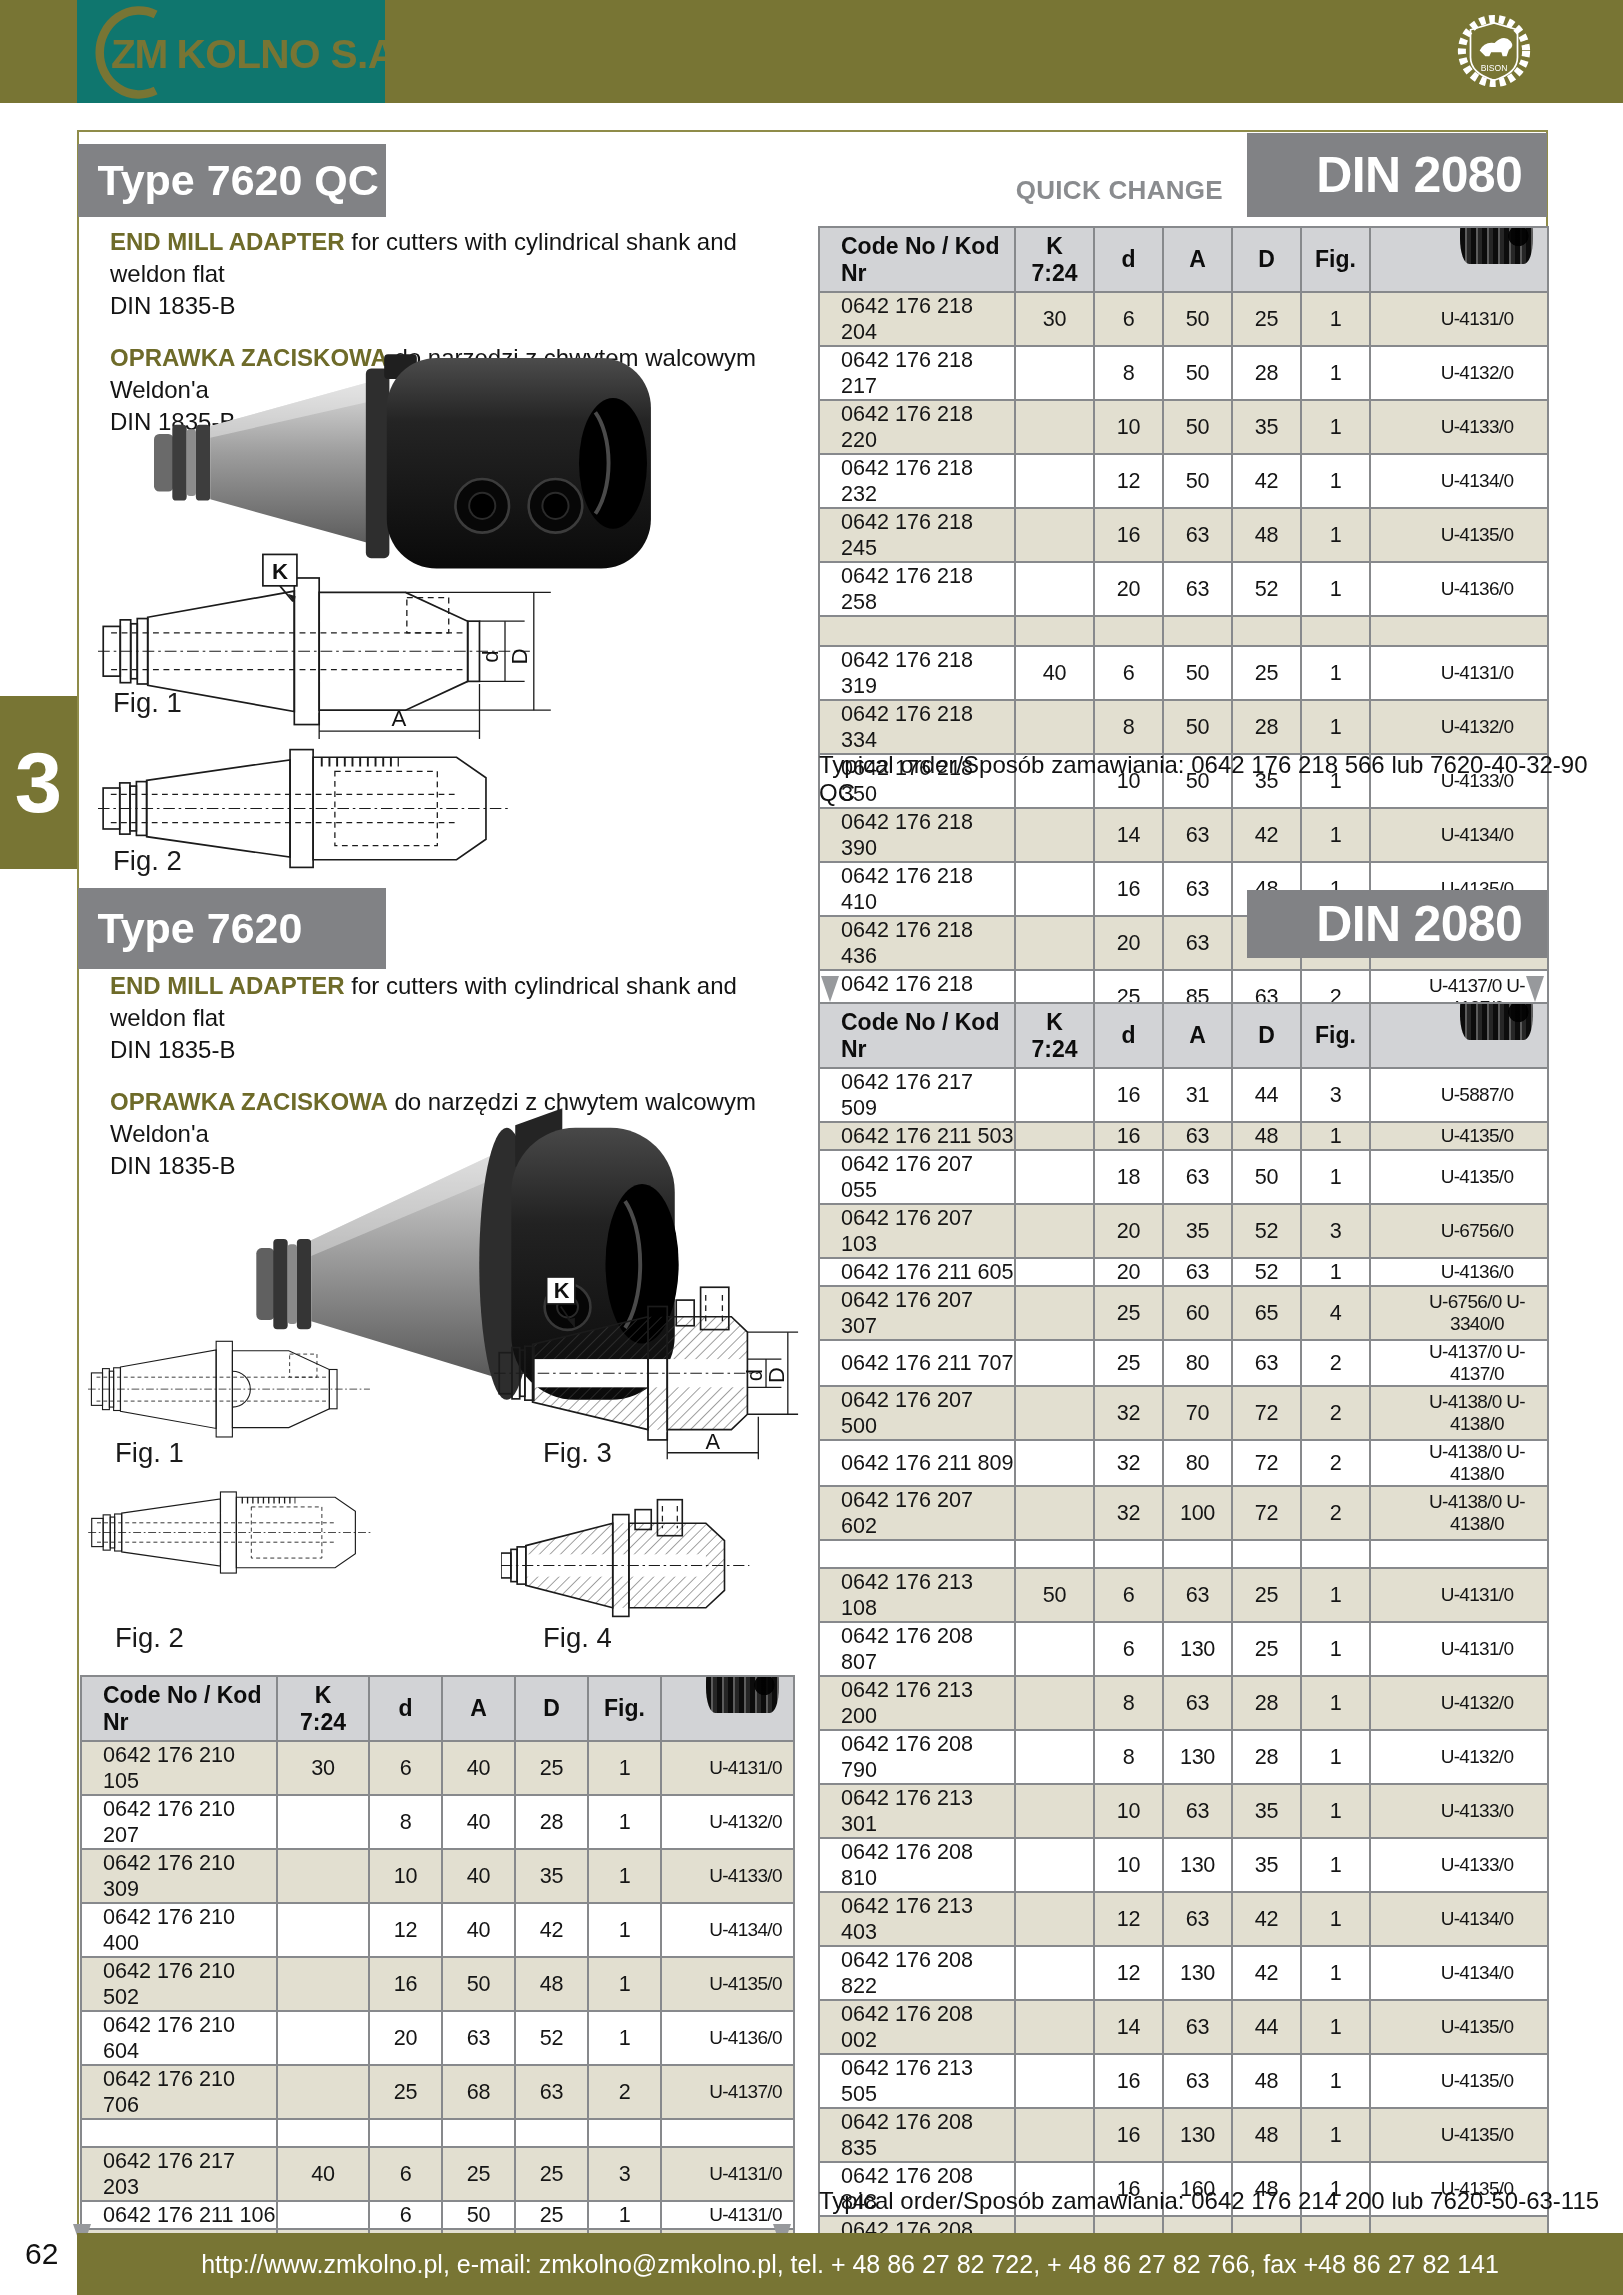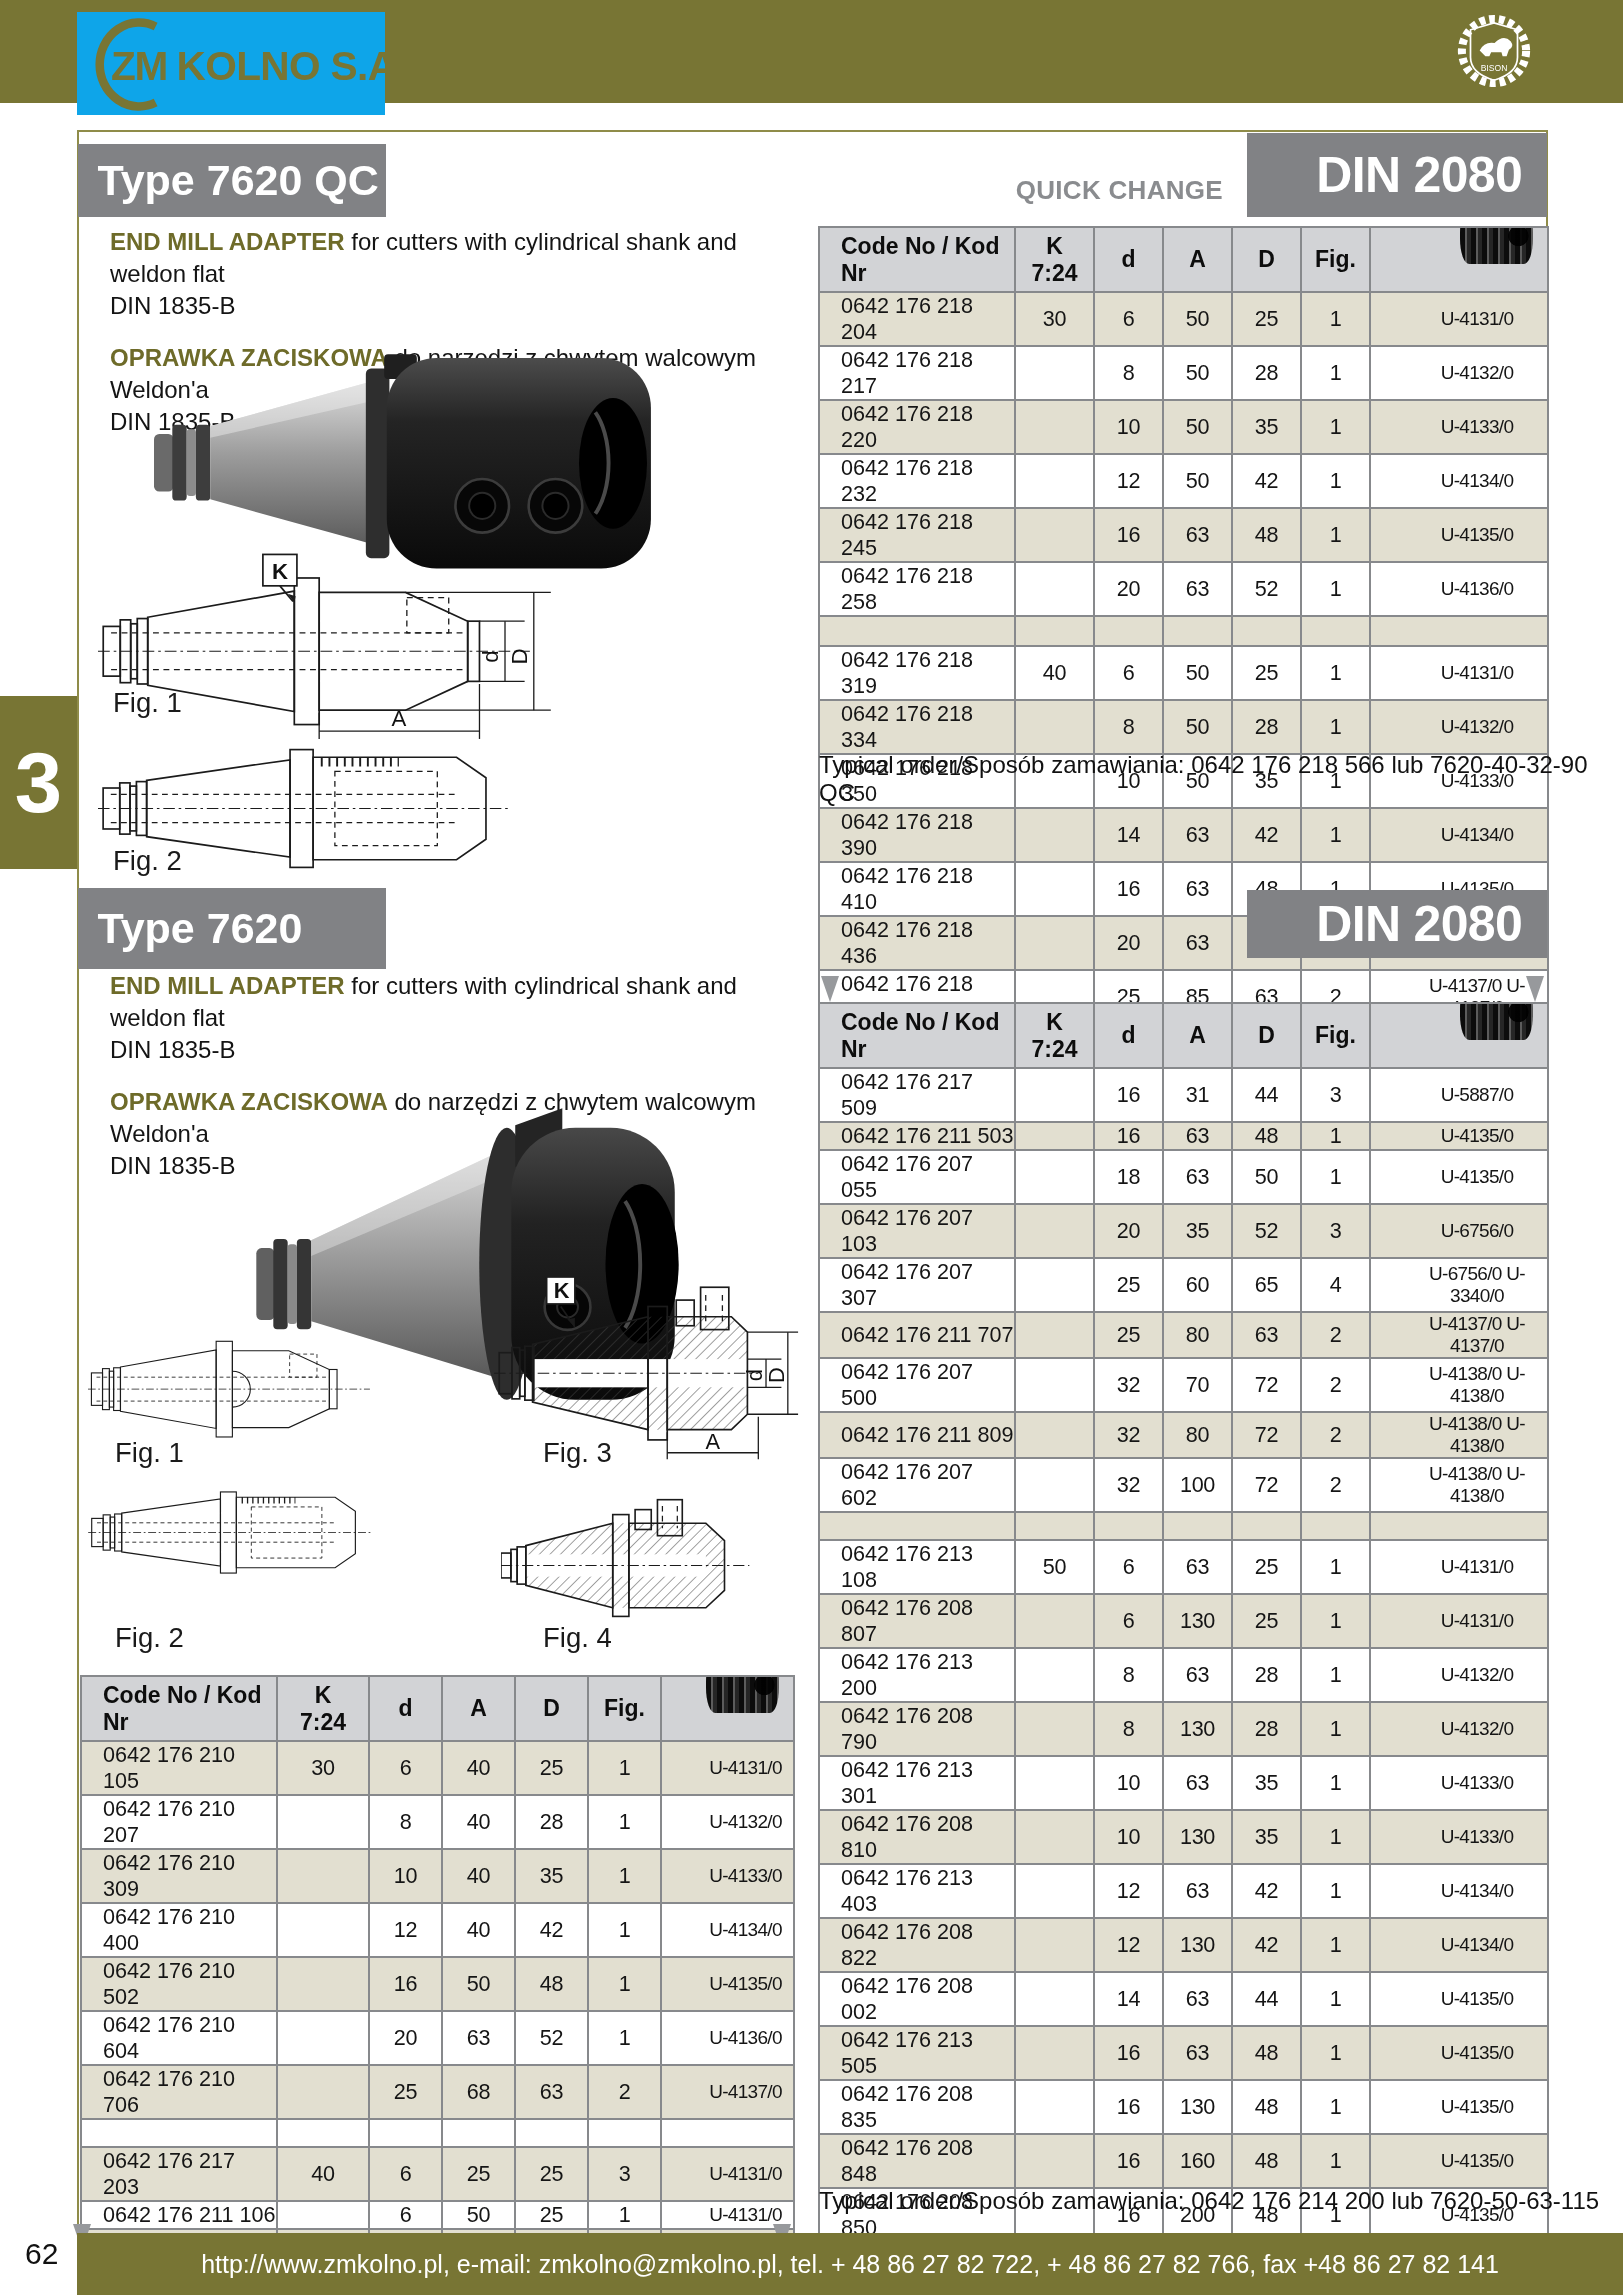--- a/index.html
+++ b/index.html
@@ -2,21 +2,21 @@
 <html style="font-size:10.5px"><head>
 <meta charset="utf-8">
 <style>
   html,body{margin:0;padding:0;background:#e8e8e8;}
   .page{position:relative;width:1623px;height:2295px;background:#ffffff;overflow:hidden;
         font-family:"Liberation Sans", sans-serif;color:#111;}
   .abs{position:absolute;}
 
   
   .band{position:absolute;left:0;top:0;width:1623px;height:103px;background:#787534;}
-  .logo-panel{position:absolute;left:77px;top:12px;width:308px;height:103px;background:#0ea5e9;}
+  .logo-panel{position:absolute;left:77px;top:0;width:308px;height:103px;background:#0f766e;}
 
   
   .hrule{position:absolute;height:2px;background:#8f8c49;}
   .vrule{position:absolute;width:2px;background:#8f8c49;}
 
   
   .type-box{position:absolute;background:#818285;color:#fff;font-weight:bold;
             font-size:43px;line-height:1;display:flex;align-items:center;padding-left:19.6px;box-sizing:border-box;}
   .din-box{position:absolute;background:#818285;color:#fff;font-weight:bold;
            font-size:50px;display:flex;align-items:center;justify-content:flex-end;
@@ -707,20 +707,29 @@
         <tr>
           <td>0642 176 207 103</td>
           <td></td>
           <td>20</td>
           <td>35</td>
           <td>52</td>
           <td>3</td>
           <td>U-6756/0</td>
         </tr>
         <tr>
+          <td>0642 176 211 605</td>
+          <td></td>
+          <td>20</td>
+          <td>63</td>
+          <td>52</td>
+          <td>1</td>
+          <td>U-4136/0</td>
+        </tr>
+        <tr>
           <td>0642 176 207 307</td>
           <td></td>
           <td>25</td>
           <td>60</td>
           <td>65</td>
           <td>4</td>
           <td>U-6756/0 U-3340/0</td>
         </tr>
         <tr>
           <td>0642 176 211 707</td>

